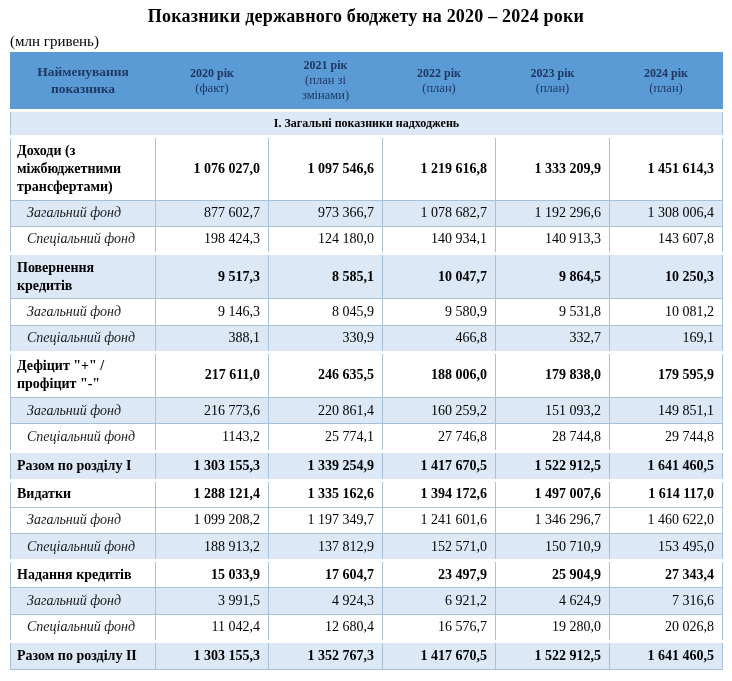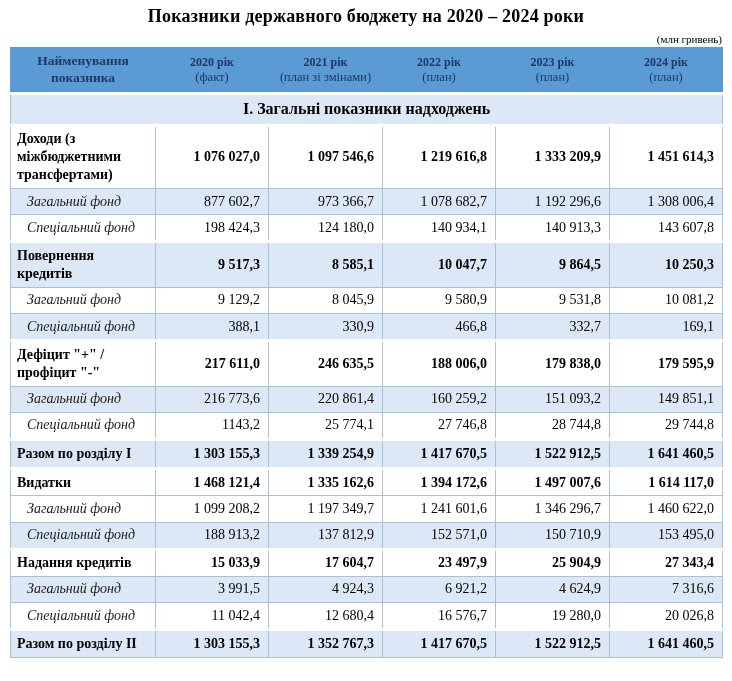--- a/index.html
+++ b/index.html
@@ -14,44 +14,44 @@
     width:732px;height:681px;overflow:hidden;
     font-family:"Liberation Serif","DejaVu Serif",serif;
     color:#000;
   }
   .page{width:732px;height:681px;padding:4px 10px 0 10px;}
   .title{
     text-align:center;font-size:18px;font-weight:bold;
     margin:2px 0 6px 0;letter-spacing:.2px;
   }
   .unit-note{
-    text-align:right;font-size:11px;margin:0 0 2px 0;
+    font-size:15px;margin:0 0 2px 0;
   }
   table.budget{
     width:712px;border-collapse:collapse;table-layout:fixed;
   }
   
   thead th{
     background:var(--header-bg);color:var(--header-text);
     border:1px solid var(--header-bg);
-    padding:5px 10px;vertical-align:middle;text-align:center;
+    padding:5px 16px;vertical-align:middle;text-align:center;
     font-size:13.5px;line-height:1.25;font-weight:bold;
   }
   thead th .yr{font-size:12px;font-weight:bold;line-height:1.25;}
   thead th .ynote{font-size:12.5px;font-weight:normal;line-height:1.22;}
   
   td{
     border:1px solid var(--border);
     font-size:14px;line-height:1.3;vertical-align:middle;
     padding:3.5px 6px;background:#fff;
   }
   tr.shaded td{background:var(--stripe);}
   tr.gstart td{border-top:3px solid #fff;}
   td.sec{
-    text-align:center;font-weight:bold;font-size:16px;padding:4px 2px;
+    text-align:center;font-weight:bold;font-size:12px;padding:4px 2px;
   }
   td.name{text-align:left;}
   td.val{text-align:right;padding-right:8px;white-space:nowrap;}
   tr.indicator td.name,tr.indicator td.val{font-weight:bold;}
   tr.total td.name,tr.total td.val{font-weight:bold;}
   tr.total td{padding-top:4px;padding-bottom:4px;}
   tr.fund td.name{font-style:italic;color:#1a1a1a;padding-left:16px;}
   tr.fund td.val{font-weight:normal;}
 </style>
 </head>
@@ -128,21 +128,21 @@
         <tr class="indicator shaded gstart">
           <td class="name">Повернення кредитів</td>
           <td class="val">9 517,3</td>
           <td class="val">8 585,1</td>
           <td class="val">10 047,7</td>
           <td class="val">9 864,5</td>
           <td class="val">10 250,3</td>
         </tr>
         <tr class="fund">
           <td class="name">Загальний фонд</td>
-          <td class="val">9 129,2</td>
+          <td class="val">9 146,3</td>
           <td class="val">8 045,9</td>
           <td class="val">9 580,9</td>
           <td class="val">9 531,8</td>
           <td class="val">10 081,2</td>
         </tr>
         <tr class="fund shaded">
           <td class="name">Спеціальний фонд</td>
           <td class="val">388,1</td>
           <td class="val">330,9</td>
           <td class="val">466,8</td>
@@ -176,21 +176,21 @@
         <tr class="total shaded gstart">
           <td class="name">Разом по розділу І</td>
           <td class="val">1 303 155,3</td>
           <td class="val">1 339 254,9</td>
           <td class="val">1 417 670,5</td>
           <td class="val">1 522 912,5</td>
           <td class="val">1 641 460,5</td>
         </tr>
         <tr class="indicator gstart">
           <td class="name">Видатки</td>
-          <td class="val">1 468 121,4</td>
+          <td class="val">1 288 121,4</td>
           <td class="val">1 335 162,6</td>
           <td class="val">1 394 172,6</td>
           <td class="val">1 497 007,6</td>
           <td class="val">1 614 117,0</td>
         </tr>
         <tr class="fund">
           <td class="name">Загальний фонд</td>
           <td class="val">1 099 208,2</td>
           <td class="val">1 197 349,7</td>
           <td class="val">1 241 601,6</td>

